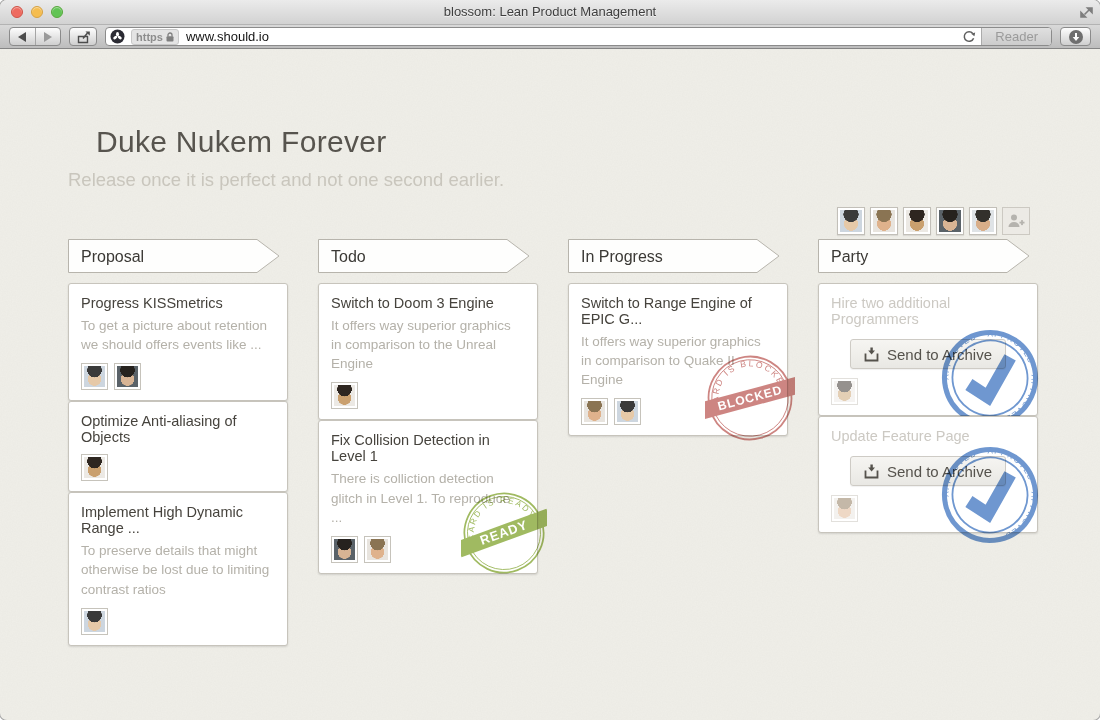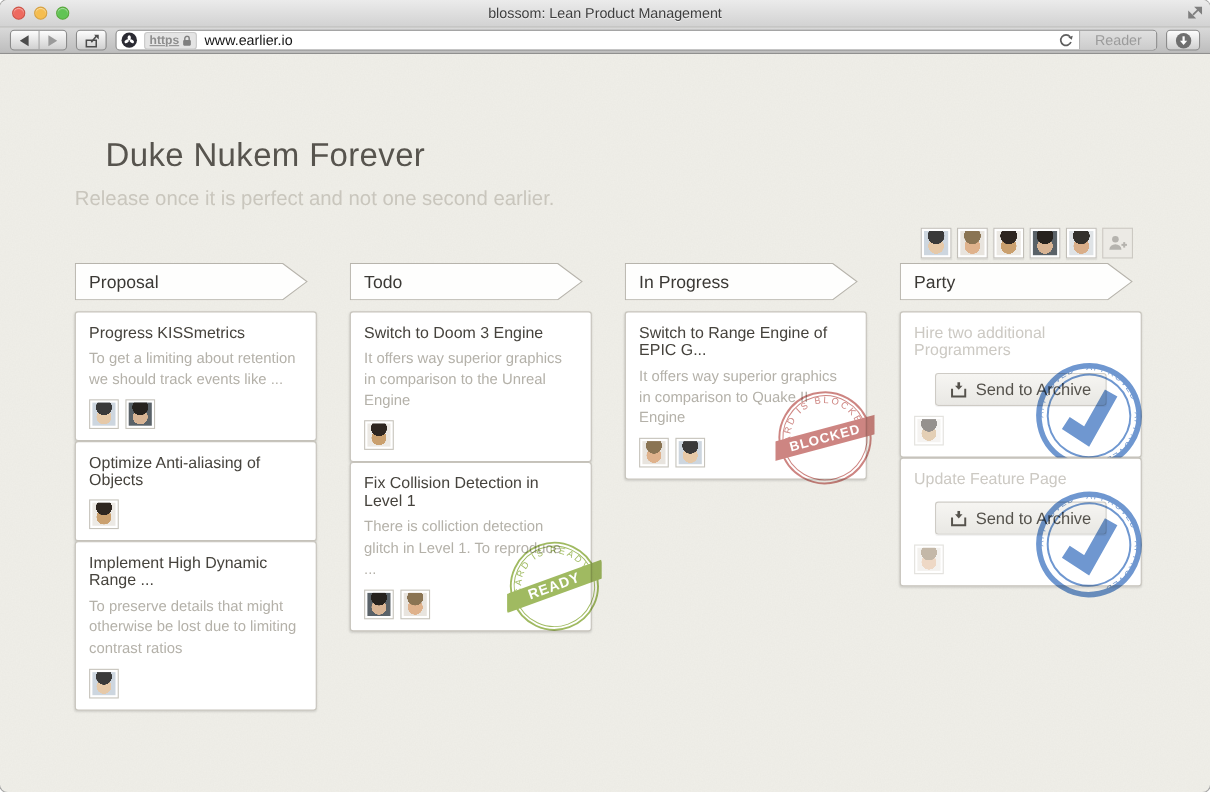--- a/index.html
+++ b/index.html
@@ -17,21 +17,21 @@
 
   .toolbar { height:23px; background:linear-gradient(#d9d9d9,#bdbdbd); border-bottom:1px solid #858585; display:flex; align-items:center; padding:0 9px; gap:8px; }
   .tb-btn { height:19px; box-sizing:border-box; background:linear-gradient(#fdfdfd,#cfcfcf); border:1px solid #8b8b8b; border-radius:4px; display:flex; align-items:center; justify-content:center; flex:none; }
   .nav-group { width:52px; padding:0; }
   .nav-half { width:50%; height:100%; display:flex; align-items:center; justify-content:center; }
   .nav-half.back { border-right:1px solid #a5a5a5; }
   .tri-left { width:0;height:0; border-top:5px solid transparent; border-bottom:5px solid transparent; border-right:8px solid #4c4c4c; }
   .tri-right { width:0;height:0; border-top:5px solid transparent; border-bottom:5px solid transparent; border-left:8px solid #9a9a9a; }
   .share-btn { width:28px; }
   .url-field { flex:1; height:19px; box-sizing:border-box; background:#fff; border:1px solid #8b8b8b; border-radius:4px; display:flex; align-items:center; padding-left:4px; overflow:hidden; }
-  .https-badge { font-size:11px; font-weight:bold; color:#8d8d8d; background:#e4e4e4; border:1px solid #c8c8c8; border-radius:3px; padding:1px 4px; display:flex; gap:3px; align-items:center; margin:0 7px 0 6px; flex:none;text-decoration:underline; }
+  .https-badge { font-size:11px; font-weight:bold; color:#8d8d8d; background:#e4e4e4; border:1px solid #c8c8c8; border-radius:3px; padding:1px 4px; display:flex; gap:3px; align-items:center; margin:0 7px 0 6px; flex:none; }
   .url-text { font-size:13px; color:#141414; }
   .reload-btn { margin-left:auto; margin-right:5px; display:flex; align-items:center; }
   .reader-seg { height:100%; background:linear-gradient(#e0e0e0,#cccccc); border-left:1px solid #ababab; color:#9b9b9b; font-size:13px; padding:0 13px; display:flex; align-items:center; flex:none; }
   .download-btn { width:31px; }
 
   
   .content { position:relative; height:672px; overflow:hidden; }
   .noise { position:absolute; inset:0; pointer-events:none; }
   .page-inner { position:relative; }
   .page-title { margin:76px 0 0 96px; font-size:30px; font-weight:400; color:#57544e; letter-spacing:.3px; }
@@ -107,21 +107,21 @@
         <ellipse cx="5.2" cy="8.6" rx="2.2" ry="1.4" fill="#fff" transform="rotate(-35 5.2 8.6)"></ellipse>
         <ellipse cx="9.8" cy="8.6" rx="2.2" ry="1.4" fill="#fff" transform="rotate(35 9.8 8.6)"></ellipse>
       </svg>
       <span class="https-badge">
         <span>https</span>
         <svg width="8" height="10" viewBox="0 0 8 10">
           <path d="M2,4.5 V3 a2,2 0 0 1 4,0 V4.5" fill="none" stroke="#7f7f7f" stroke-width="1.3"></path>
           <rect x="0.5" y="4.3" width="7" height="5.2" rx="1" fill="#7f7f7f"></rect>
         </svg>
       </span>
-      <span class="url-text">www.earlier.io</span>
+      <span class="url-text">www.should.io</span>
       <span class="reload-btn">
         <svg width="14" height="14" viewBox="0 0 14 14">
           <path d="M11.6,8.2 A 4.8,4.8 0 1 1 10.8,3.4" fill="none" stroke="#5e5e5e" stroke-width="1.5"></path>
           <polygon points="9.2,3.8 13.2,2.4 12.4,6.2" fill="#5e5e5e"></polygon>
         </svg>
       </span>
       <span class="reader-seg">Reader</span>
     </div>
     <div class="tb-btn download-btn">
       <svg width="16" height="16" viewBox="0 0 16 16">
@@ -169,21 +169,21 @@
           </div>
         </div>
       <div class="board">
           <div class="column">
             <svg class="col-head" width="212" height="34" viewBox="0 0 212 34">
               <polygon points="0.5,0.5 189,0.5 211,17 189,33.5 0.5,33.5" fill="#fefefd" stroke="#b7b4ac" stroke-width="1"></polygon>
               <text x="13" y="22.5" font-size="16" fill="#3b3935" font-family="Liberation Sans, sans-serif">Proposal</text>
             </svg>
             <div class="card">
               <div class="card-title">Progress KISSmetrics</div>
-              <div class="card-desc">To get a limiting about retention we should track events like ...</div>
+              <div class="card-desc">To get a picture about retention we should offers events like ...</div>
               <div class="card-avatars">
                 <div class="c-box">
                   <div class="avatar-face" style="background: radial-gradient(circle at 50% 20%, rgb(58, 58, 58) 0px, rgb(58, 58, 58) 36%, rgba(0, 0, 0, 0) 37%), radial-gradient(circle at 50% 62%, rgb(230, 201, 168) 0px, rgb(230, 201, 168) 40%, rgba(0, 0, 0, 0) 41%), linear-gradient(rgb(205, 214, 223), rgb(205, 214, 223));"></div>
                 </div>
                 <div class="c-box">
                   <div class="avatar-face" style="background: radial-gradient(circle at 50% 20%, rgb(38, 34, 30) 0px, rgb(38, 34, 30) 36%, rgba(0, 0, 0, 0) 37%), radial-gradient(circle at 50% 62%, rgb(216, 180, 148) 0px, rgb(216, 180, 148) 40%, rgba(0, 0, 0, 0) 41%), linear-gradient(rgb(90, 98, 104), rgb(90, 98, 104));"></div>
                 </div>
               </div>
             </div>
             <div class="card">

